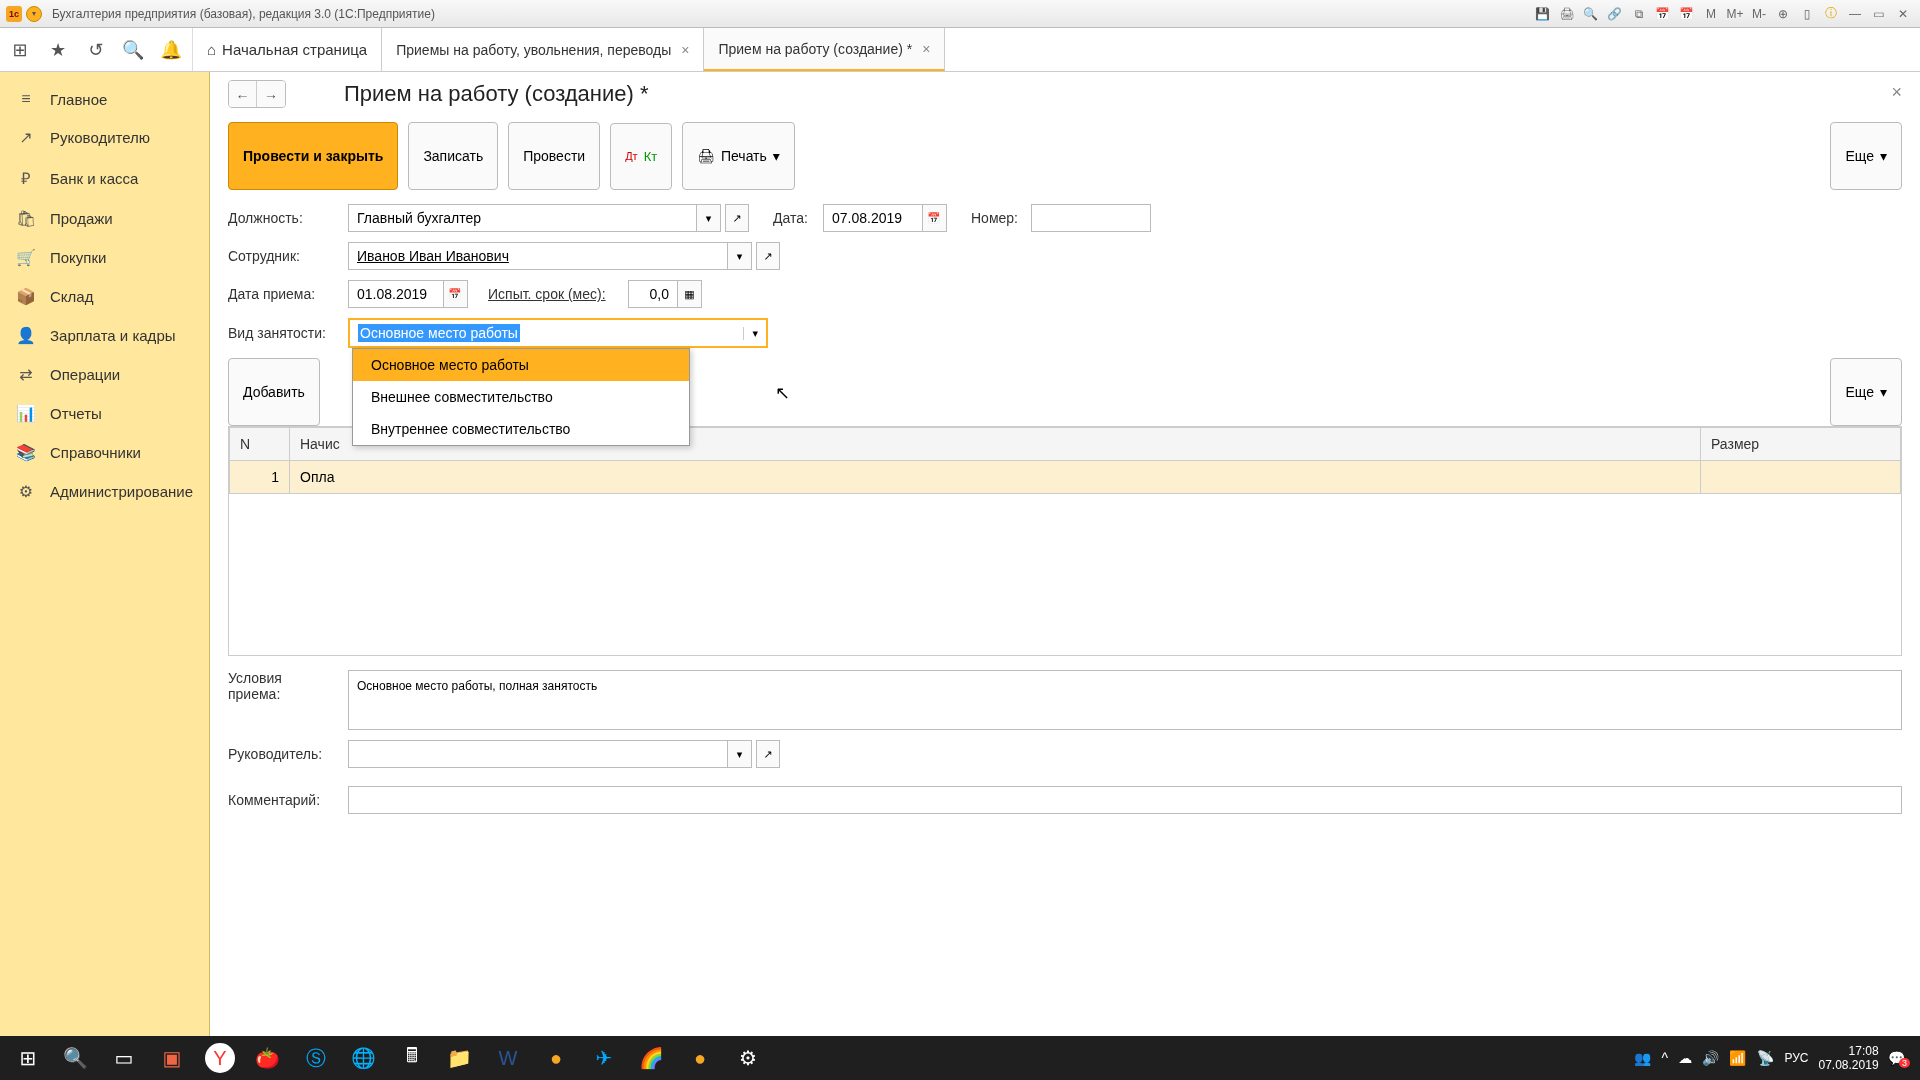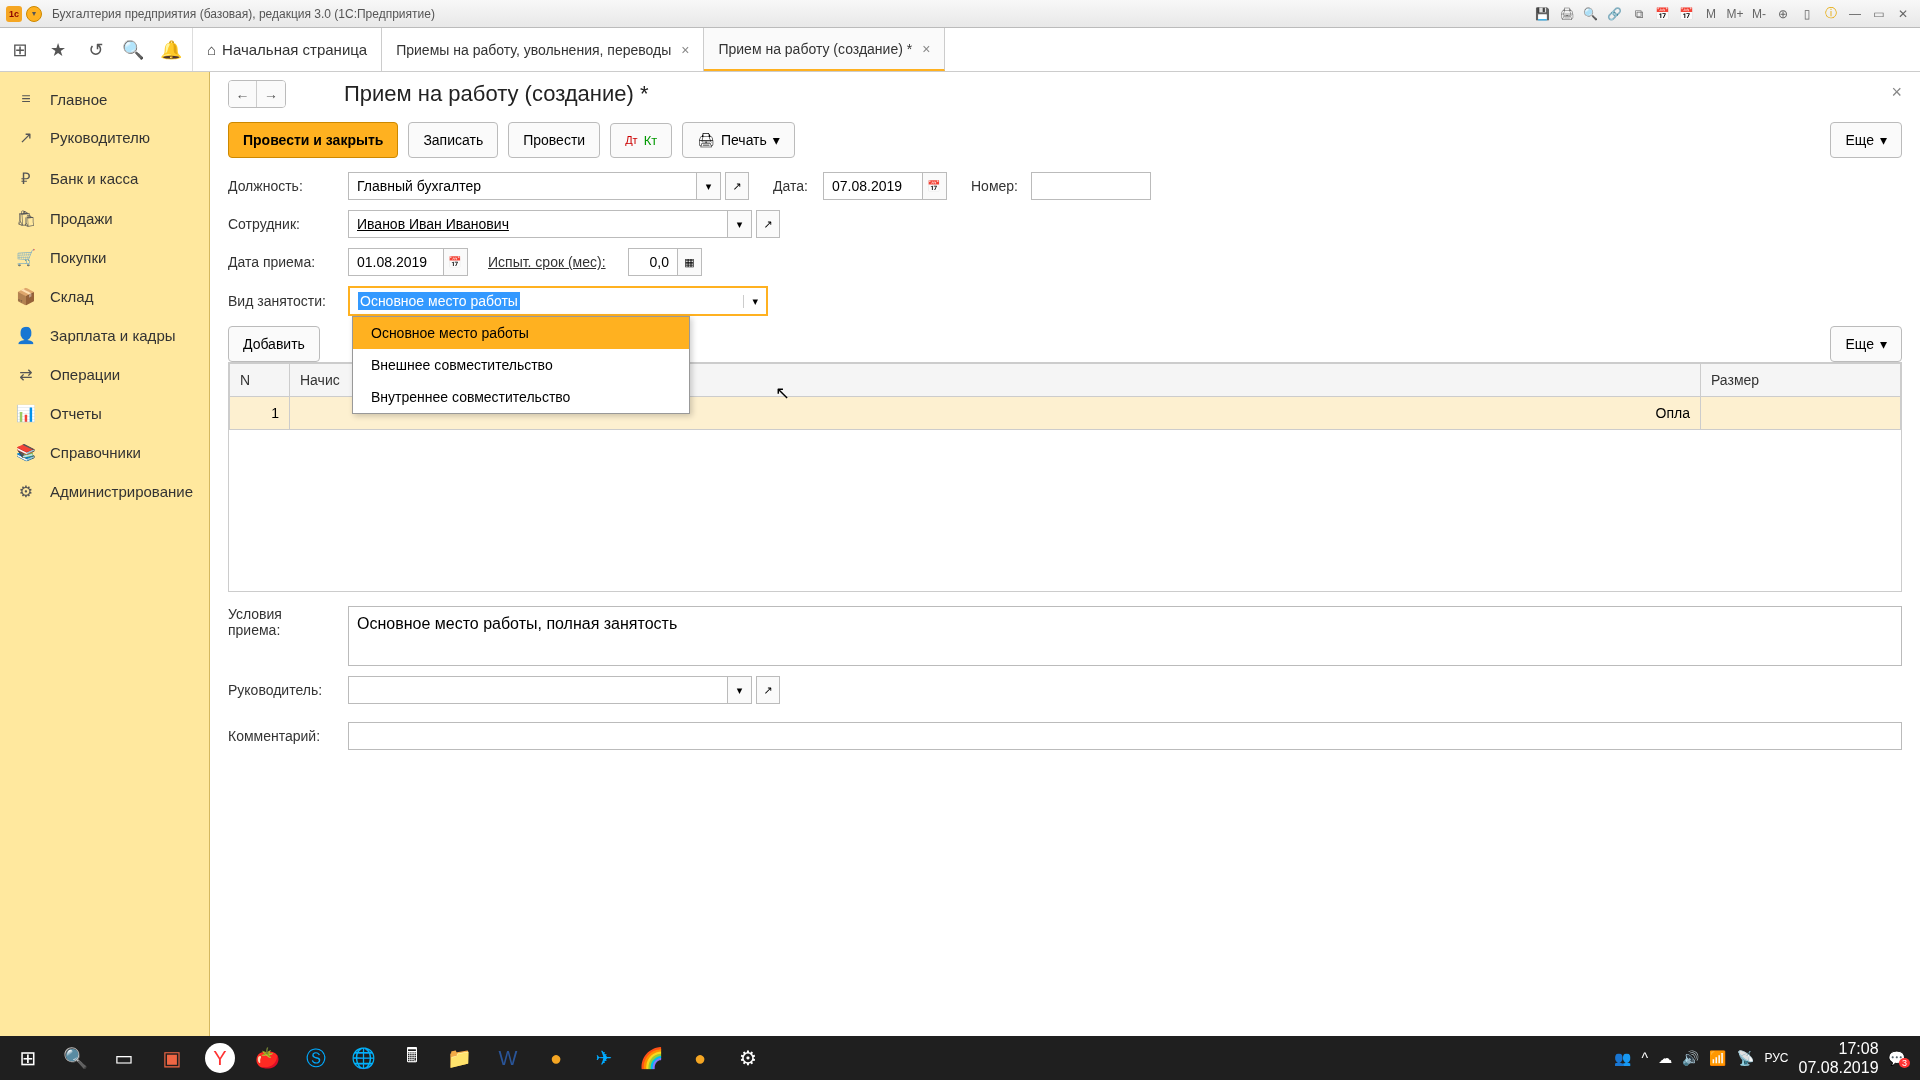--- a/index.html
+++ b/index.html
@@ -36,21 +36,21 @@
 .content-header { display: flex; align-items: center; gap: 8px; margin-bottom: 14px; }
 .nav-arrow { width: 28px; height: 26px; border: 1px solid #bbb; border-radius: 4px; background: #fafafa; display: flex; align-items: center; justify-content: center; font-size: 14px; color: #555; cursor: pointer; }
 .nav-arrows { display: flex; border: 1px solid #bbb; border-radius: 4px; overflow: hidden; }
 .nav-arrows .nav-arrow { border: none; border-radius: 0; }
 .nav-arrows .nav-arrow:first-child { border-right: 1px solid #ccc; }
 .page-title { font-size: 22px; font-weight: normal; color: #222; margin-left: 50px; }
 .close-page { position: absolute; right: 18px; top: 10px; font-size: 18px; color: #888; cursor: pointer; }
 
 
 .actions-row { display: flex; gap: 10px; margin-bottom: 14px; align-items: center; }
-.btn { padding: 9px 14px; border: 1px solid #bbb; border-radius: 4px; background: #fafafa; font-size: 14px; cursor: pointer; display: flex; align-items: center; gap: 6px; }
+.btn { padding: 25px 14px; border: 1px solid #bbb; border-radius: 4px; background: #fafafa; font-size: 14px; cursor: pointer; display: flex; align-items: center; gap: 6px; }
 .btn.primary { background: #ffb120; border-color: #cc8800; font-weight: bold; }
 .btn .btn-icon { font-size: 14px; }
 .actions-row .more-btn { margin-left: auto; }
 
 
 .form-row { display: flex; align-items: center; margin-bottom: 10px; gap: 10px; font-size: 14px; }
 .form-label { width: 110px; color: #333; }
 .input-group { display: flex; }
 .text-input { border: 1px solid #bbb; padding: 5px 8px; font-size: 14px; background: #fff; }
 .input-btn { width: 24px; border: 1px solid #bbb; border-left: none; background: #fafafa; display: flex; align-items: center; justify-content: center; font-size: 11px; cursor: pointer; }
@@ -62,35 +62,35 @@
 .dropdown-input .selected-text { background: #3399ff; color: #fff; padding: 1px 2px; }
 .dropdown-input .dd-arrow { margin-left: auto; padding-left: 8px; border-left: 1px solid #ccc; font-size: 11px; cursor: pointer; }
 .dropdown-list { position: absolute; top: 30px; left: 4px; width: 338px; background: #fff; border: 1px solid #999; box-shadow: 2px 2px 6px rgba(0,0,0,0.2); z-index: 100; }
 .dropdown-item { padding: 8px 18px; font-size: 14px; cursor: pointer; }
 .dropdown-item.highlighted { background: #ffb120; }
 
 
 .table-toolbar { display: flex; gap: 10px; margin-bottom: 0; margin-top: 6px; }
 .data-table { width: 100%; border: 1px solid #ccc; border-collapse: collapse; margin-top: 0; }
 .data-table th { background: #f5f5f5; border: 1px solid #ccc; padding: 8px 10px; text-align: left; font-size: 14px; font-weight: normal; color: #333; }
-.data-table td { border: 1px solid #ccc; padding: 8px 10px; font-size: 14px; text-align: right; }
+.data-table td { border: 1px solid #ccc; padding: 8px 10px; font-size: 14px; }
 .data-table tr.selected td { background: #fdf0d0; }
 .table-wrap { border: 1px solid #ccc; height: 230px; overflow: auto; }
 .data-table { border: none; }
 
 
-.textarea-field { width: 100%; border: 1px solid #bbb; padding: 8px; font-size: 16px; resize: none; height: 60px; }
+.textarea-field { width: 100%; border: 1px solid #bbb; padding: 8px; font-size: 12px; resize: none; height: 60px; }
 
 
 .taskbar { position: fixed; bottom: 0; left: 0; right: 0; height: 44px; background: #1f1f1f; display: flex; align-items: center; padding: 0 4px; }
 .taskbar .tb-item { width: 48px; height: 40px; display: flex; align-items: center; justify-content: center; font-size: 20px; color: #fff; cursor: pointer; }
 .taskbar .tb-spacer { flex: 1; }
 .taskbar .tray { display: flex; align-items: center; gap: 10px; color: #fff; font-size: 12px; padding-right: 10px; }
 .taskbar .tray-icon { font-size: 14px; }
-.taskbar .clock { text-align: right; line-height: 1.2; font-size: 16px; }
+.taskbar .clock { text-align: right; line-height: 1.2; font-size: 12px; }
 
 .cursor { position: absolute; pointer-events: none; z-index: 200; font-size: 18px; color: #000; }
 </style>
 </head>
 <body>
 
 <div class="titlebar">
   <div class="app-icon">1c</div>
   <div class="dropdown-icon">▾</div>
   <div class="title-text">Бухгалтерия предприятия (базовая), редакция 3.0  (1С:Предприятие)</div>

